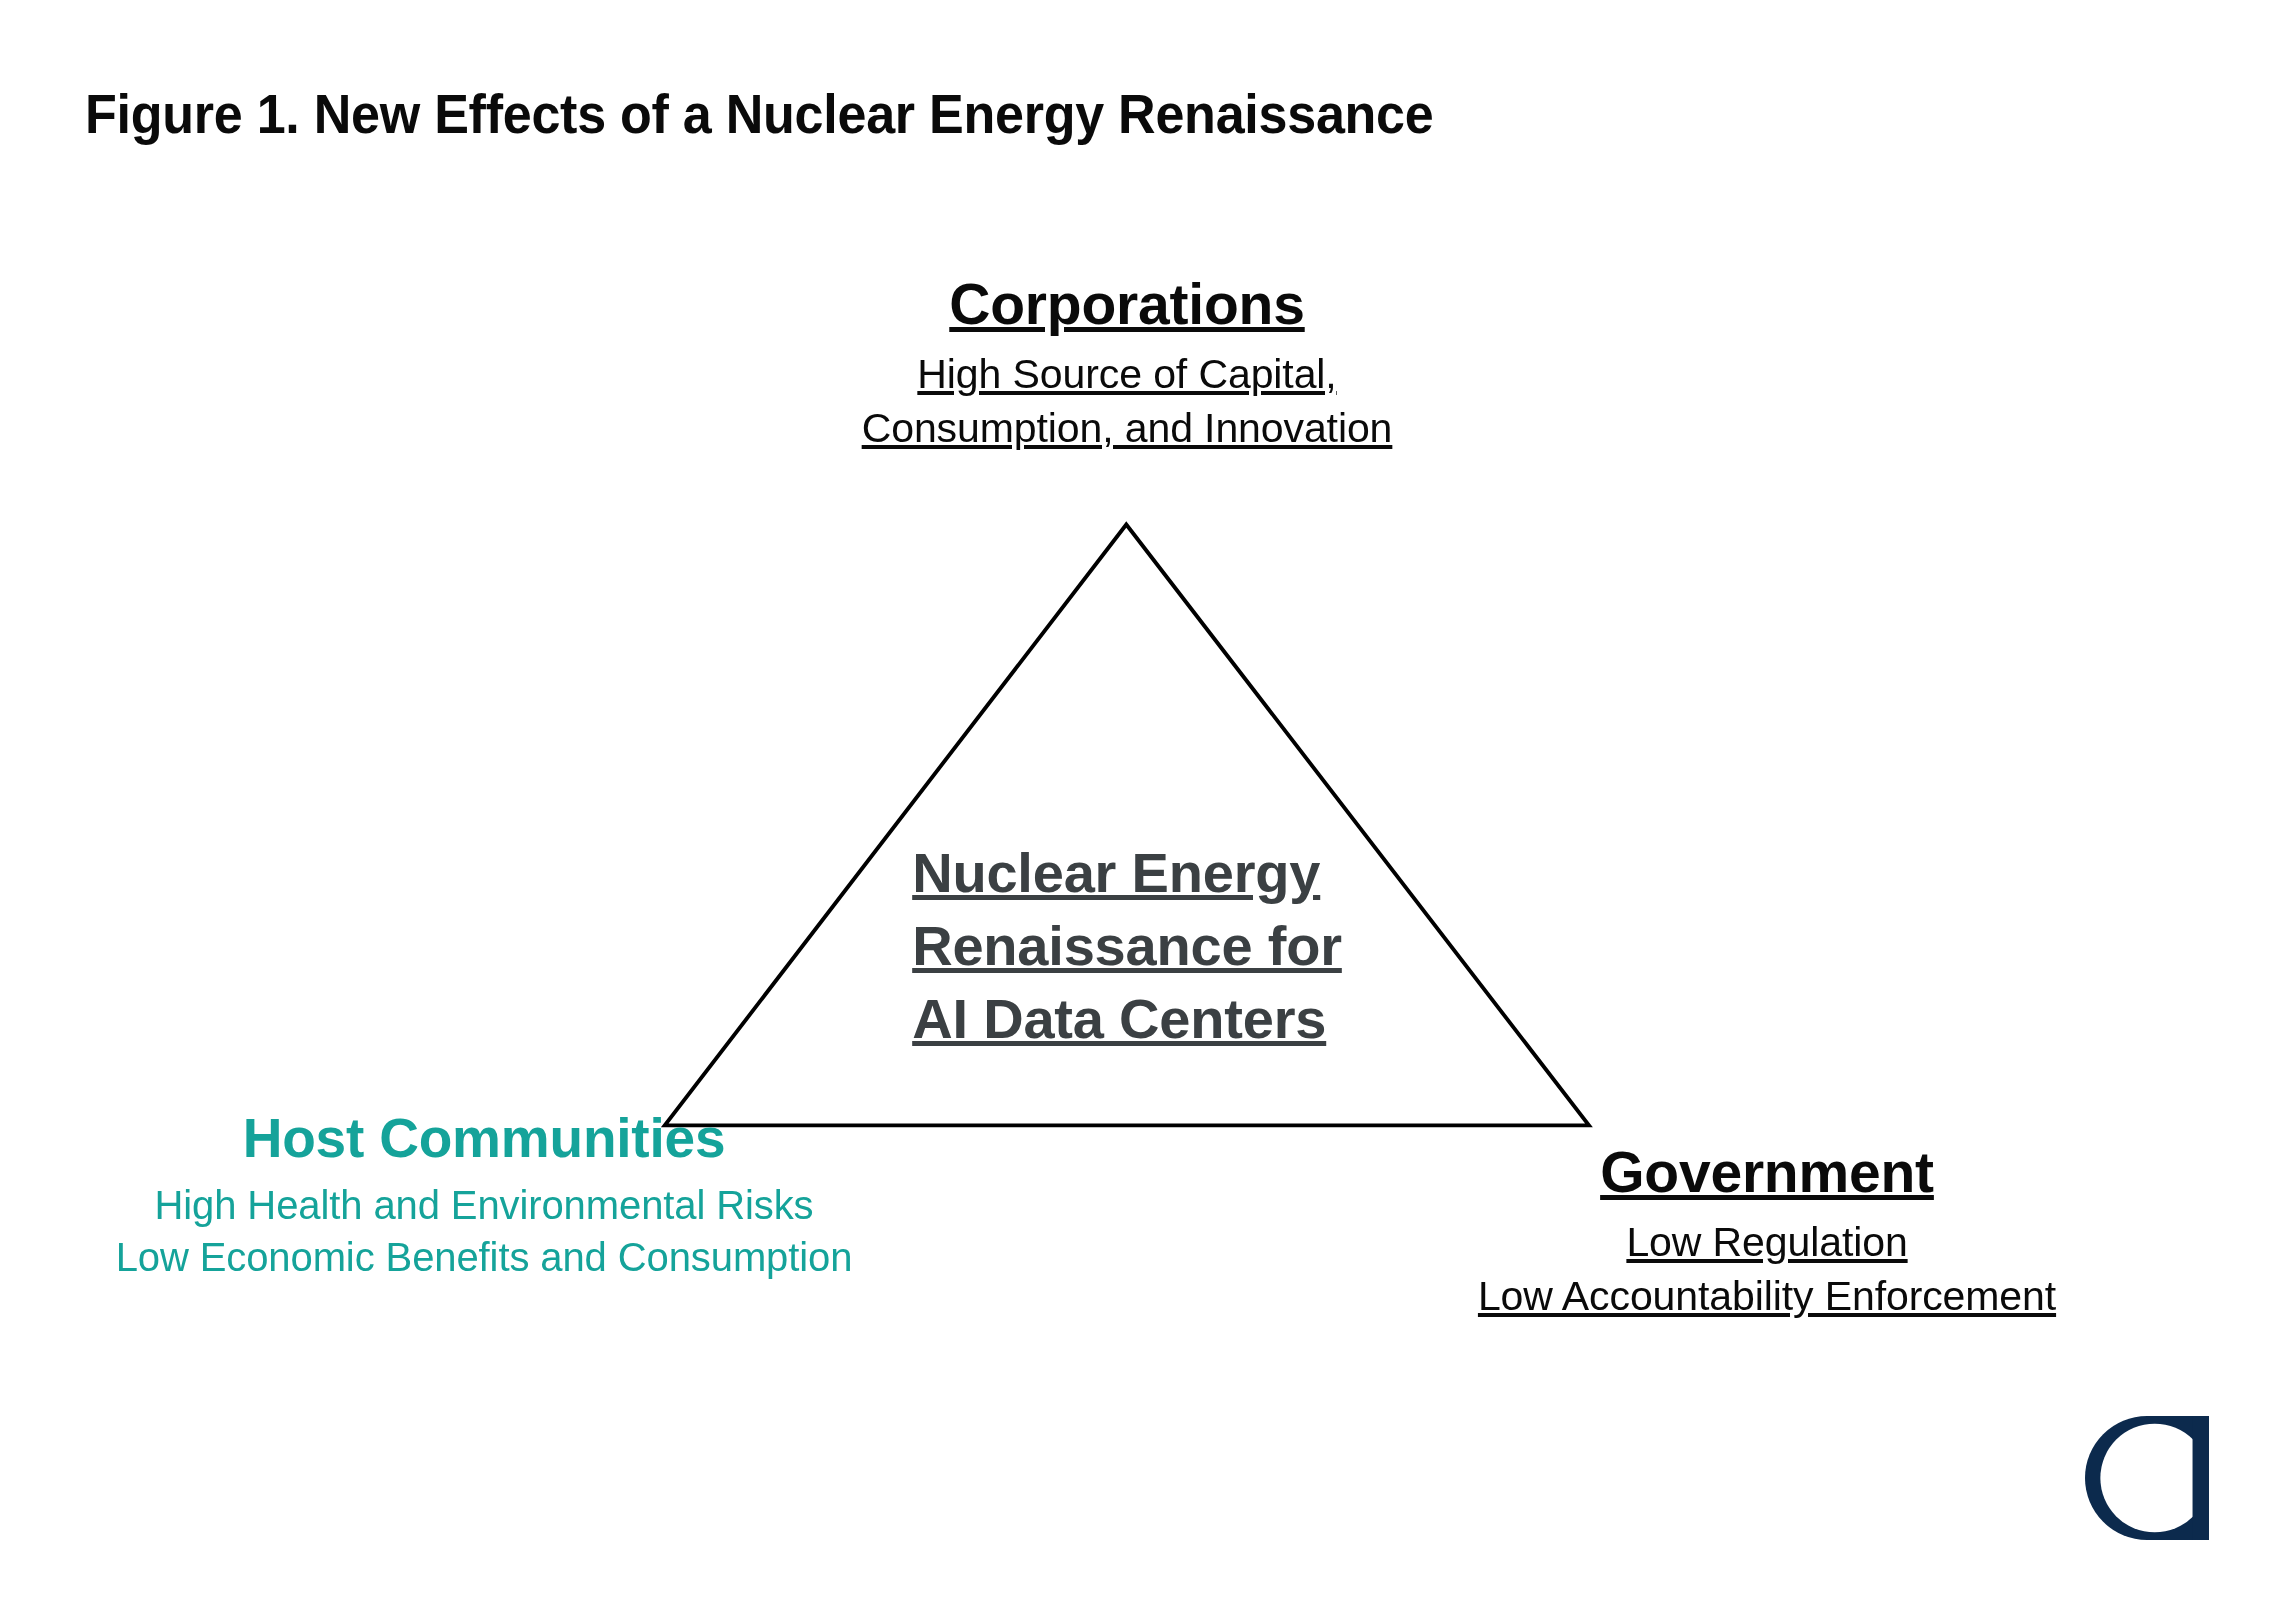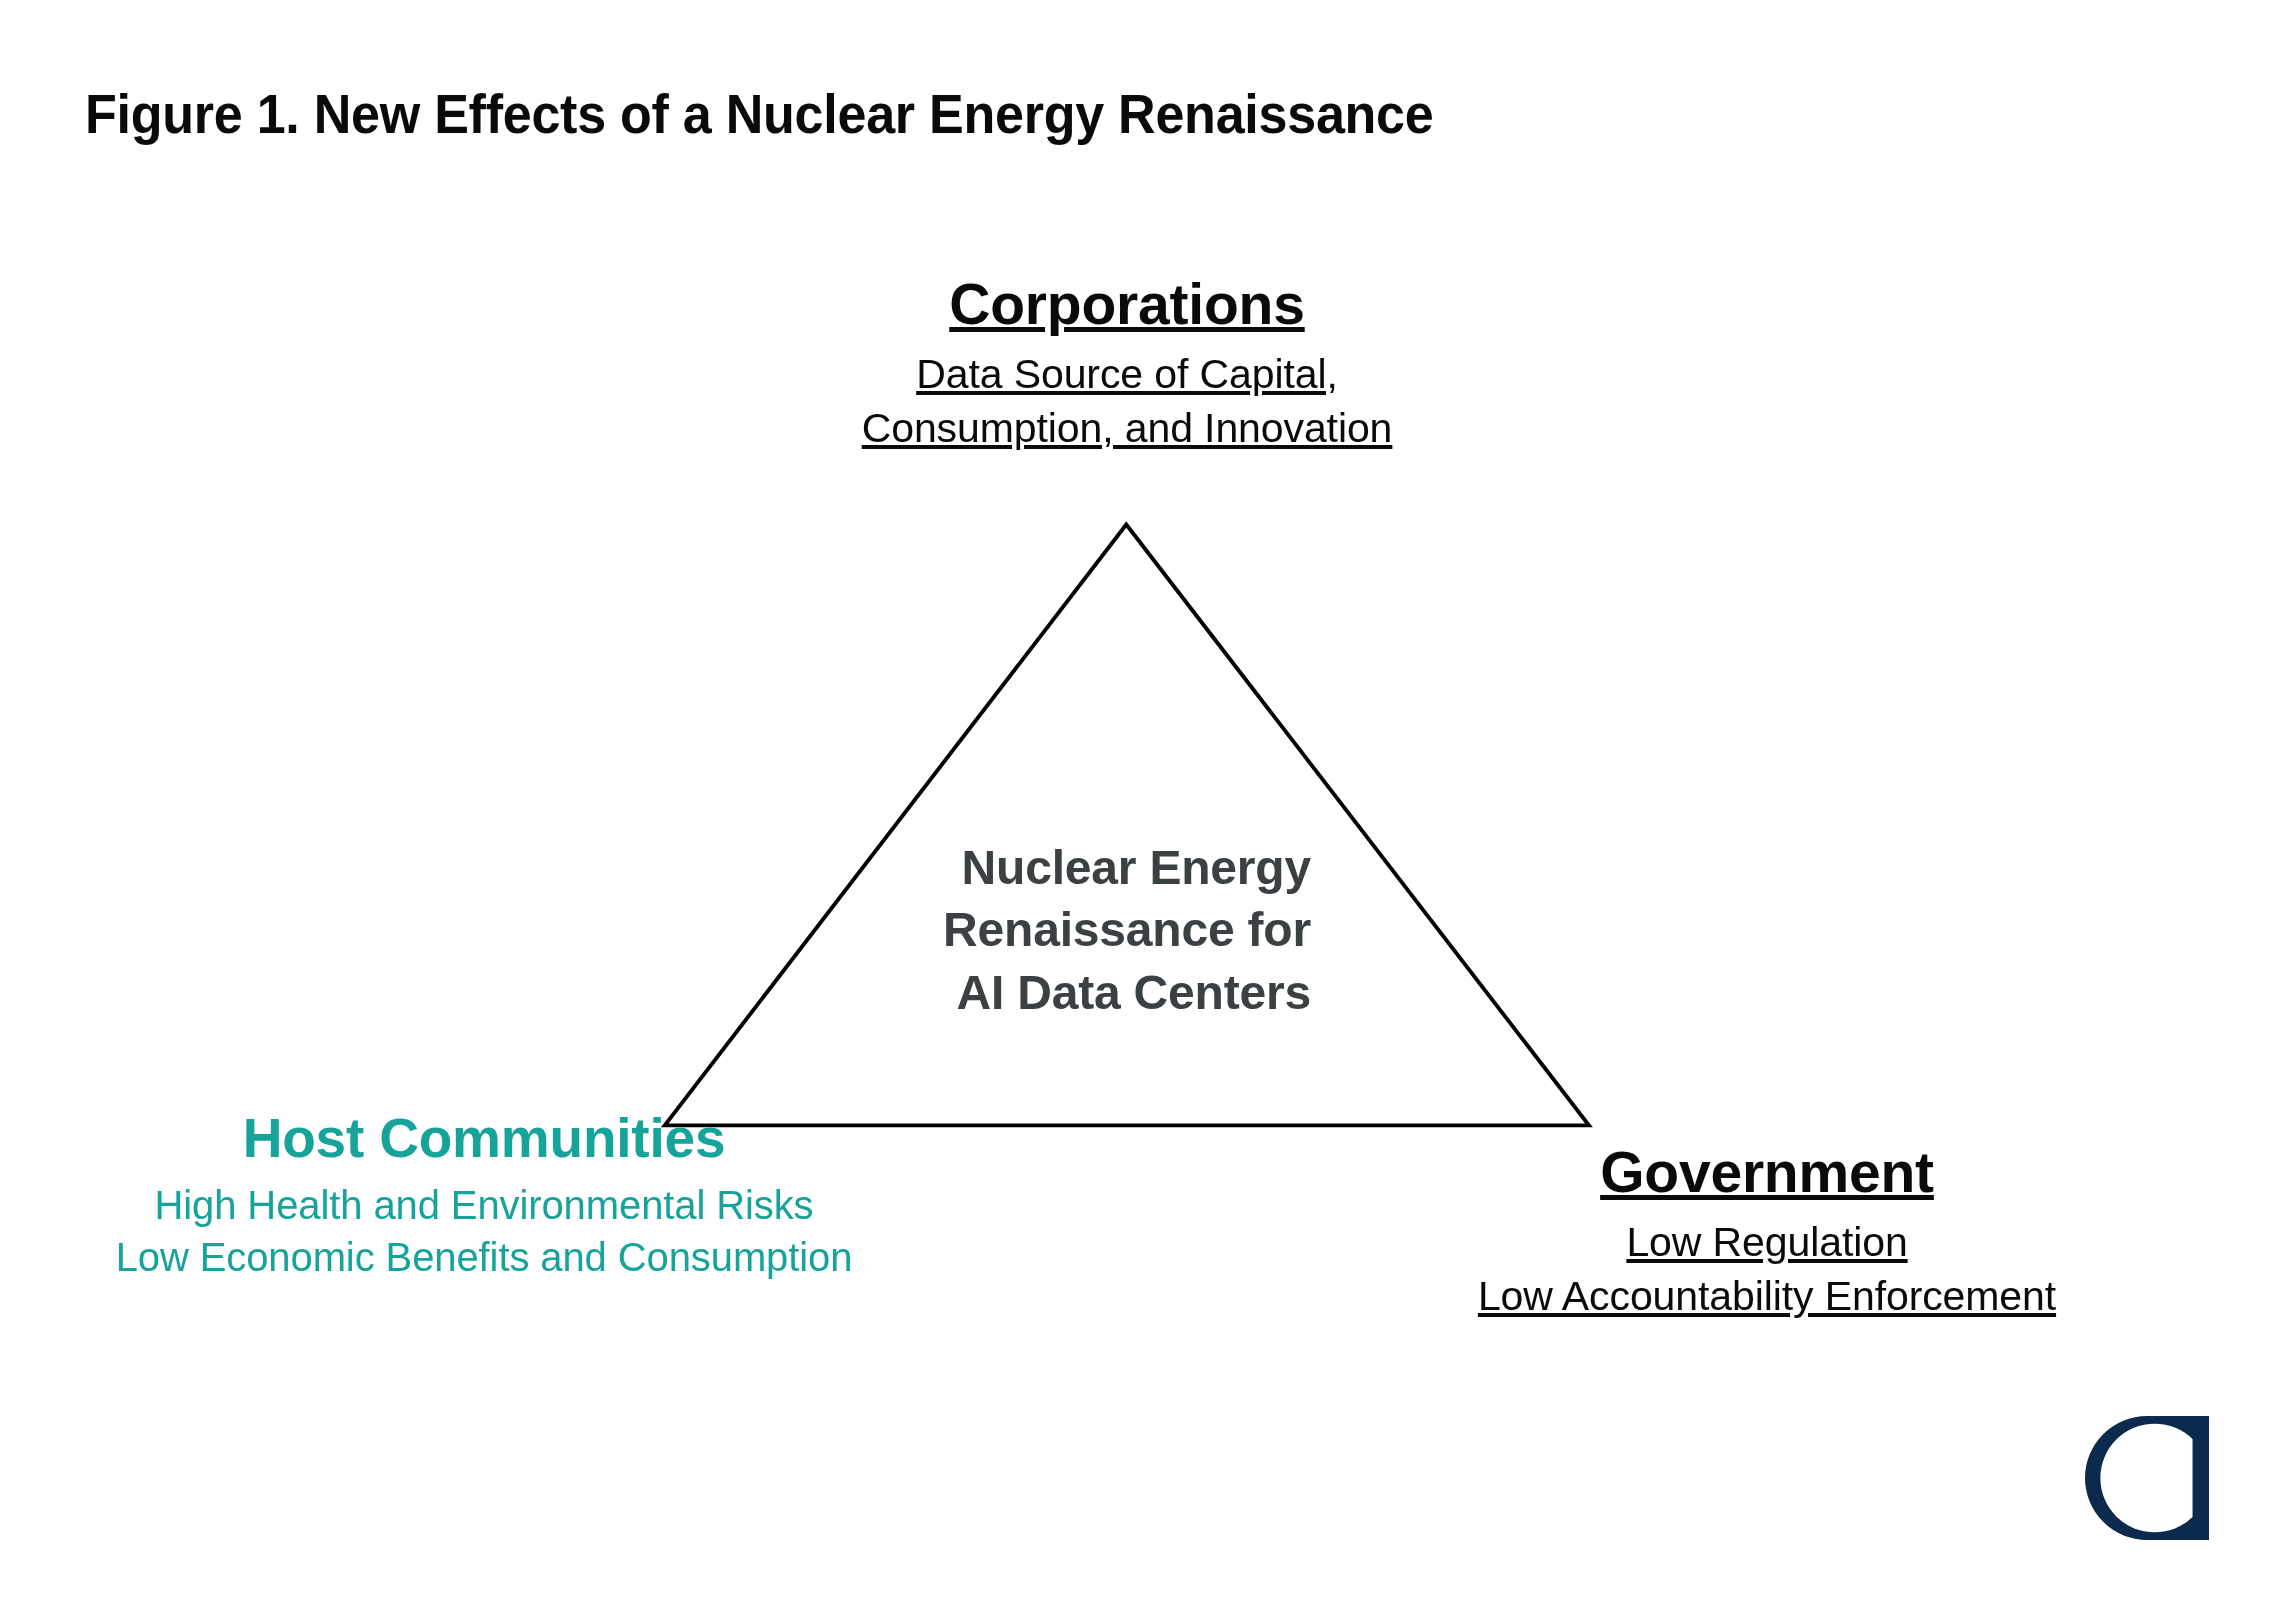--- a/index.html
+++ b/index.html
@@ -108,27 +108,28 @@
   #node-government .node-sub {
     margin-top: 8.8px;
   }
 
   
   #center-label {
     position: absolute;
     left: 1127px;
     top: 837px;
     transform: translateX(-50%);
-    text-align: right;
+    text-align: left;
     color: #3b4043;
-    font-size: 48px;
+    font-size: 56px;
     font-weight: 600;
     line-height: 1.30;
     letter-spacing: -0.2px;
     white-space: nowrap;
+    text-decoration: underline;
   }
   #center-label div { white-space: nowrap; }
 
   
   .logo {
     position: absolute;
     left: 2085px;
     top: 1416px;
     width: 124px;
     height: 124px;
@@ -147,21 +148,21 @@
 
   <div id="center-label">
     <div>Nuclear Energy</div>
     <div>Renaissance for</div>
     <div>AI Data Centers</div>
   </div>
 
   <div class="node" id="node-corporations">
     <div class="node-heading">Corporations</div>
     <div class="node-sub">
-      <div>Data Source of Capital,</div>
+      <div>High Source of Capital,</div>
       <div>Consumption, and Innovation</div>
     </div>
   </div>
 
   <div class="node" id="node-host-communities">
     <div class="node-heading">Host Communities</div>
     <div class="node-sub">
       <div>High Health and Environmental Risks</div>
       <div>Low Economic Benefits and Consumption</div>
     </div>

